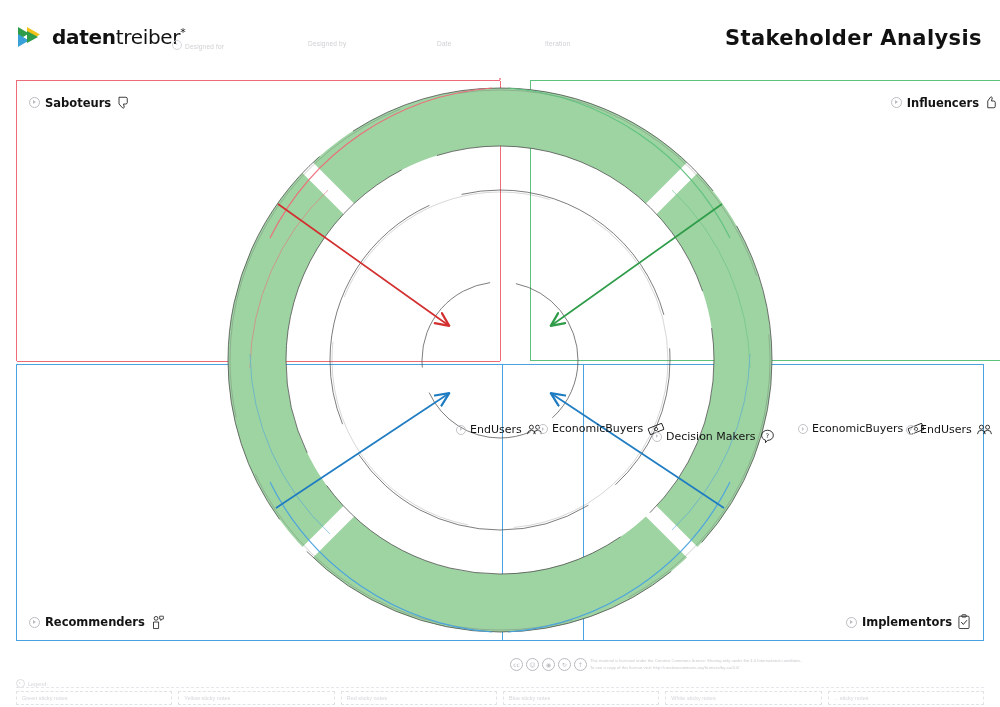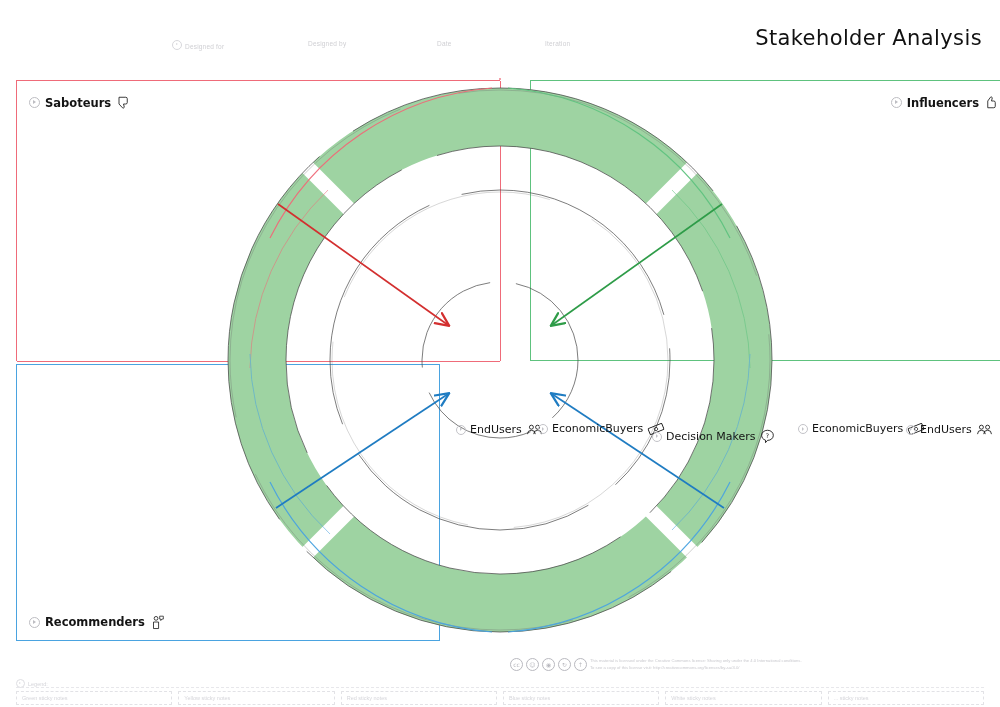--- a/index.html
+++ b/index.html
@@ -12,29 +12,29 @@
   .logo-mark{width:30px;height:26px;}
   .logo-text{font-family:"DejaVu Sans",sans-serif;font-size:20px;letter-spacing:-0.3px;color:#111;white-space:nowrap;}
   .logo-text b{font-weight:700;}
   .logo-text span.light{font-weight:400;}
   .logo-star{font-size:11px;vertical-align:super;}
 
   .meta{position:absolute;top:40px;font-size:6.5px;color:#cfcfd3;letter-spacing:.2px;white-space:nowrap;}
   .meta .dot-ico{display:inline-block;width:8px;height:8px;border:.6px solid #d8d8dc;border-radius:50%;margin-right:3px;vertical-align:-1px;position:relative;}
   .meta .dot-ico::after{content:"";position:absolute;left:2.6px;top:2px;border-left:2.6px solid #d8d8dc;border-top:1.8px solid transparent;border-bottom:1.8px solid transparent;}
 
-  .title{position:absolute;right:18px;top:26px;font-family:"DejaVu Sans",sans-serif;font-size:21px;font-weight:400;letter-spacing:.4px;color:#111;}
+  .title{position:absolute;right:18px;top:26px;font-family:"DejaVu Sans",sans-serif;font-size:21px;font-weight:700;letter-spacing:.4px;color:#111;}
 
   
   .quad{position:absolute;box-sizing:border-box;background:transparent;font-weight:bold;}
   .q-tl{left:16px;top:80px;width:484px;height:281px;border:1.4px solid #ef6b79;border-right:none;border-bottom:none;}
   .q-tl::after{content:"";position:absolute;left:0;bottom:-1.4px;width:100%;height:1.4px;background:#ef6b79;}
   .q-tl::before{content:"";position:absolute;right:-1.4px;top:0;width:1.4px;height:100%;background:#ef6b79;}
   .q-tr{left:530px;top:80px;width:482px;height:281px;border:1.4px solid #5ec27e;}
-  .q-bl{left:16px;top:364px;width:424px;height:277px;border:1.4px solid #4aa3e0;}
+  .q-bl{left:16px;top:364px;width:568px;height:277px;border:1.4px solid #4aa3e0;}
   .q-br{left:502px;top:364px;width:482px;height:277px;border:1.4px solid #4aa3e0;}
 
   .quad-label{position:absolute;display:flex;align-items:center;gap:5px;font-family:"DejaVu Sans",sans-serif;font-size:11.5px;color:#141414;white-space:nowrap;z-index:40;}
   .ql-tl{left:12px;top:14px;}
   .ql-tr{right:12px;top:14px;}
   .ql-bl{left:12px;bottom:10px;}
   .ql-br{right:12px;bottom:10px;}
   .bullet{width:9px;height:9px;border:.8px solid #bdbdc2;border-radius:50%;position:relative;flex:0 0 auto;}
   .bullet::after{content:"";position:absolute;left:2.8px;top:2px;border-left:3px solid #bdbdc2;border-top:2.2px solid transparent;border-bottom:2.2px solid transparent;}
 
@@ -70,20 +70,29 @@
   .legend-cell{flex:1;height:14px;border:1px dashed #e2e2e6;border-radius:1px;display:flex;align-items:center;padding-left:5px;font-size:5.5px;color:#d5d5da;box-sizing:border-box;}
   .legend-sep{position:absolute;left:16px;top:9px;width:968px;border-top:1px dashed #e7e7eb;}
 </style>
 </head>
 <body>
 
 <div class="board">
 
   <div class="header">
 
+    <div class="logo">
+      <svg class="logo-mark" viewBox="0 0 30 26">
+        <path d="M2 3 L13 9.5 L2 16 Z" fill="#2e9c48"></path>
+        <path d="M2 10 L13 16.5 L2 23 Z" fill="#3aa0d8"></path>
+        <path d="M11 3 L24 10.5 L11 18 Z" fill="#f2c218"></path>
+        <path d="M11 7 L22 13 L11 19 Z" fill="#2e9c48"></path>
+      </svg>
+      <div class="logo-text"><b>daten</b><span class="light">treiber</span><span class="logo-star">*</span></div>
+    </div>
 
     <div class="meta" style="left:172px"><span class="dot-ico"></span><span>Designed for</span></div>
     <div class="meta" style="left:308px"><span>Designed by</span></div>
     <div class="meta" style="left:437px"><span>Date</span></div>
     <div class="meta" style="left:545px"><span>Iteration</span></div>
 
     <div class="title">Stakeholder Analysis</div>
   </div>
 
   <div class="quad q-tl">
@@ -111,20 +120,31 @@
       <span class="bullet"></span>
       <span>Recommenders</span>
       <svg width="15" height="16" viewBox="0 0 20 22">
         <circle cx="8" cy="6" r="2.6" fill="none" stroke="#141414" stroke-width="1.1"></circle>
         <path d="M4.5 11 h7 v9 h-7 z" fill="none" stroke="#141414" stroke-width="1.1"></path>
         <path d="M13 3 h5 v4 h-2 l-1.5 2 v-2 h-1.5 z" fill="none" stroke="#141414" stroke-width="1"></path>
       </svg>
     </div>
   </div>
 
+  <div class="quad q-br">
+    <div class="quad-label ql-br">
+      <span class="bullet"></span>
+      <span>Implementors</span>
+      <svg width="14" height="16" viewBox="0 0 18 22">
+        <rect x="2" y="3" width="14" height="17" rx="1.5" fill="none" stroke="#141414" stroke-width="1.1"></rect>
+        <rect x="6" y="1" width="6" height="3.2" rx="1" fill="none" stroke="#141414" stroke-width="1.1"></rect>
+        <path d="M5.5 11.5 l2.6 2.8 l4.6 -5.4" fill="none" stroke="#141414" stroke-width="1.2" stroke-linecap="round" stroke-linejoin="round"></path>
+      </svg>
+    </div>
+  </div>
 
   <div class="rings">
     <svg width="580" height="565" viewBox="0 0 580 565">
       <defs>
         <clipPath id="gapClipOuter">
           <path d="M290 282.5 L-40 -48 L-40 613 L620 613 L620 -48 Z
                    M290 282.5 m-500 0 a500 500 0 1 0 1000 0 a500 500 0 1 0 -1000 0"></path>
         </clipPath>
         <mask id="quadGaps">
           <rect x="0" y="0" width="580" height="565" fill="white"></rect>

